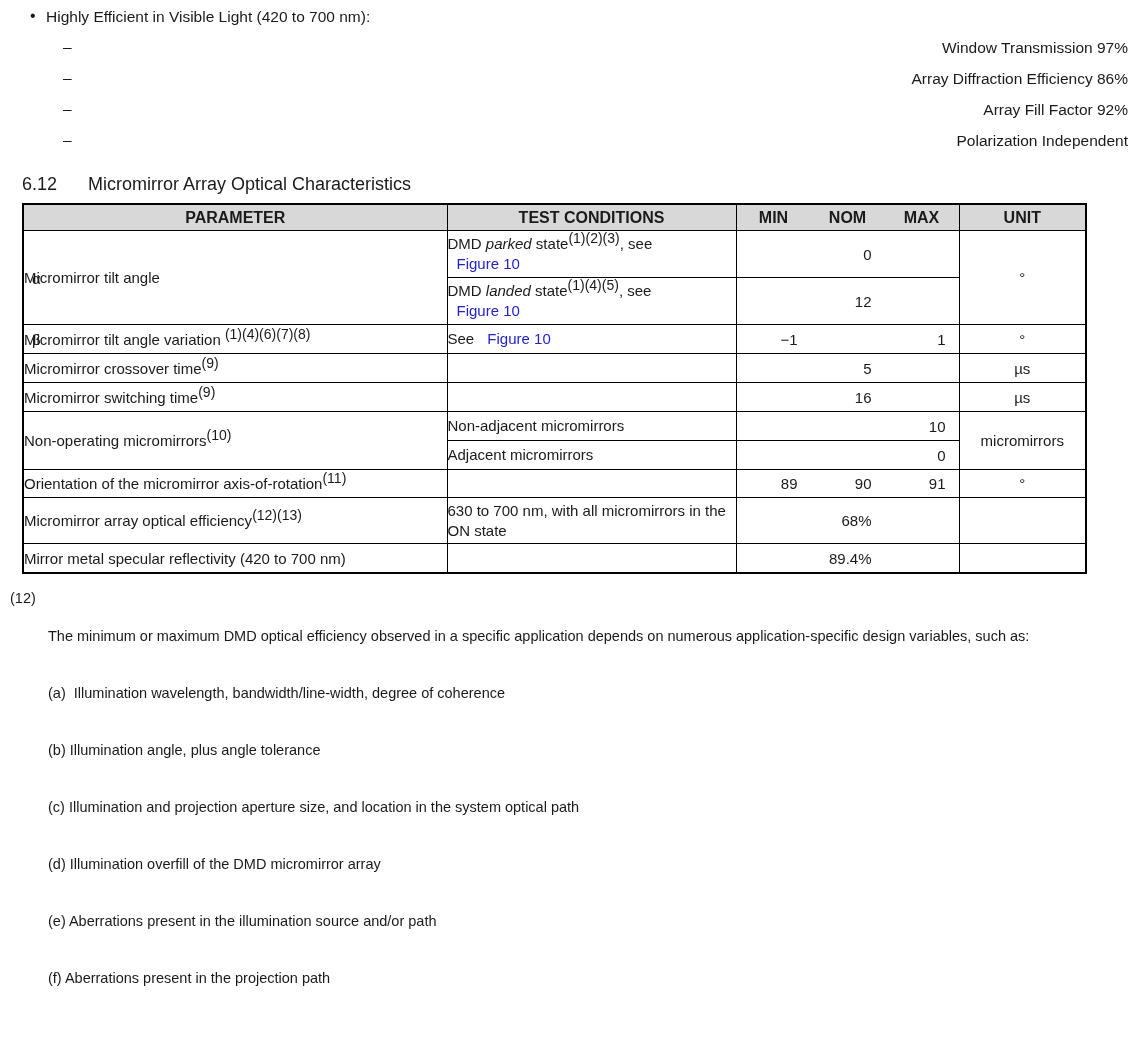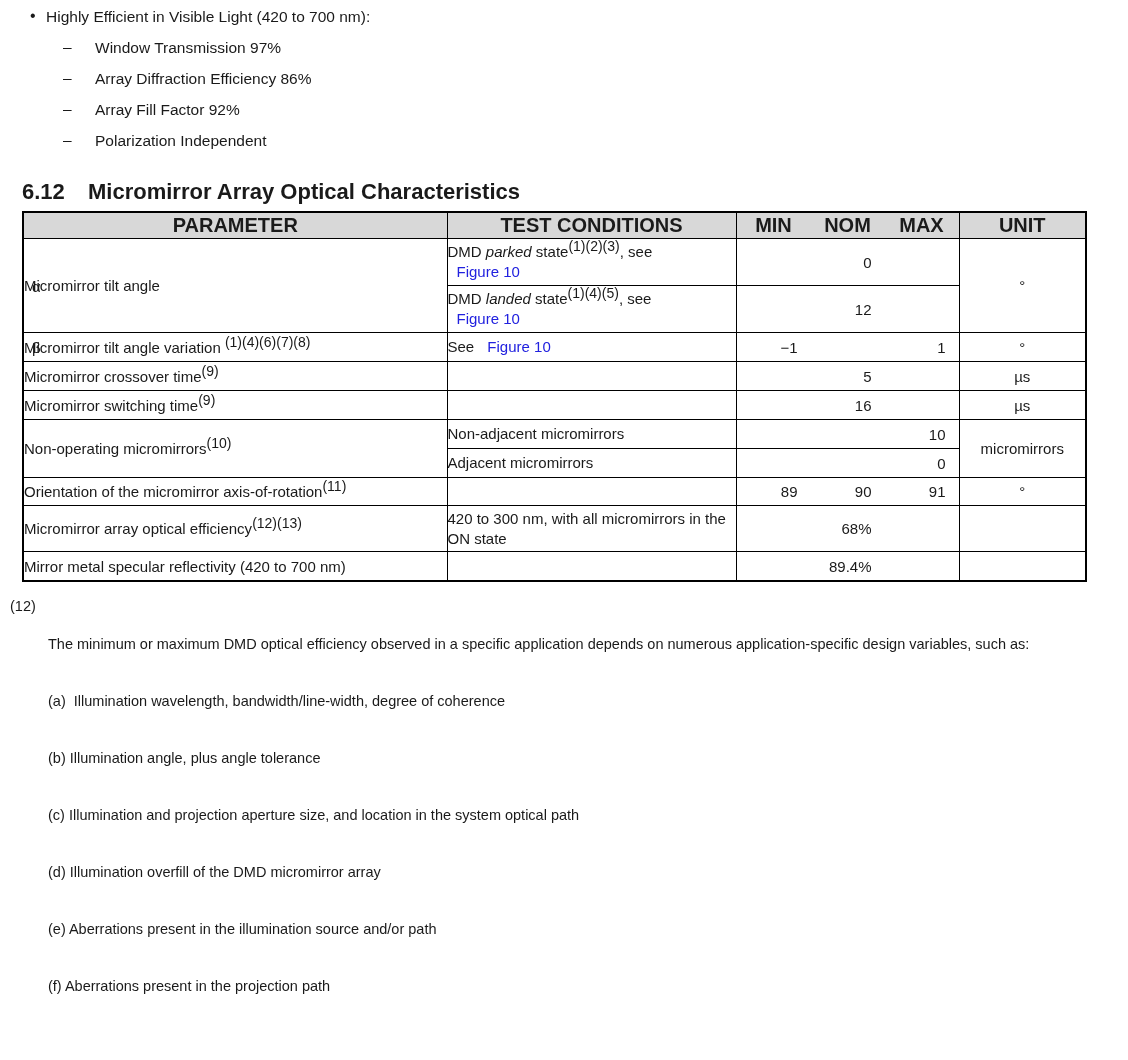--- a/index.html
+++ b/index.html
@@ -12,47 +12,48 @@
   
   .features{padding-top:8px;}
   .feature-title{
     position:relative;padding-left:46px;font-size:15.5px;line-height:18px;
     margin-bottom:13px;
   }
   .feature-title::before{content:"\2022";position:absolute;left:30px;top:-1px;font-size:16px;}
   .feature-item{
     position:relative;padding-left:95px;font-size:15.5px;line-height:18px;
     margin-bottom:13px;
+    text-align:right;
   }
   .feature-item::before{content:"\2013";position:absolute;left:63px;top:-1px;}
   
   .section-heading{
-    padding-left:22px;margin-top:32px;margin-bottom:9px;
-    font-size:22px;font-weight:bold;line-height:20px;
+    padding-left:22px;margin-top:24px;margin-bottom:9px;
+    font-size:18px;font-weight:normal;line-height:20px;
   }
   .section-heading .secnum{display:inline-block;width:66px;}
   
   table.specs{
     border-collapse:collapse;
     margin-left:22px;
     width:1063px;
     table-layout:fixed;
     font-size:15px;
   }
   table.specs th,table.specs td{
     border:1px solid #000;
     padding:0;
     vertical-align:middle;
     overflow:hidden;
   }
   table.specs{border:2px solid #000;}
   tr.head th{
     background:#d8d8d8;
     height:25px;
-    font-size:20px;font-weight:bold;
+    font-size:16px;font-weight:bold;
     text-align:center;
   }
   .vals-flex{display:flex;width:100%;}
   .vals-flex span{flex:1 1 0;}
   td.param{position:relative;padding-left:38px;padding-right:6px;text-align:left;}
   td.param .sym{position:absolute;left:8px;top:50%;transform:translateY(-50%);}
   td.cond{padding-left:8px;padding-right:6px;text-align:left;line-height:20px;}
   td.cond i{font-style:italic;}
   td.vals .vals-flex span{text-align:right;padding-right:13px;box-sizing:border-box;}
   td.unit{text-align:center;}
@@ -222,21 +223,21 @@
             <span>91</span>
           </div>
     </td>
     <td class="unit">°</td>
   </tr>
 
   <tr class="r45">
     <td class="param">
       <span>Micromirror array optical efficiency</span><sup>(12)(13)</sup>
     </td>
-    <td class="cond">420 to 300 nm, with all micromirrors in the ON state</td>
+    <td class="cond">630 to 700 nm, with all micromirrors in the ON state</td>
     <td class="vals">
       <div class="vals-flex">
             <span></span>
             <span>68%</span>
             <span></span>
           </div>
     </td>
     <td class="unit"></td>
   </tr>
 

